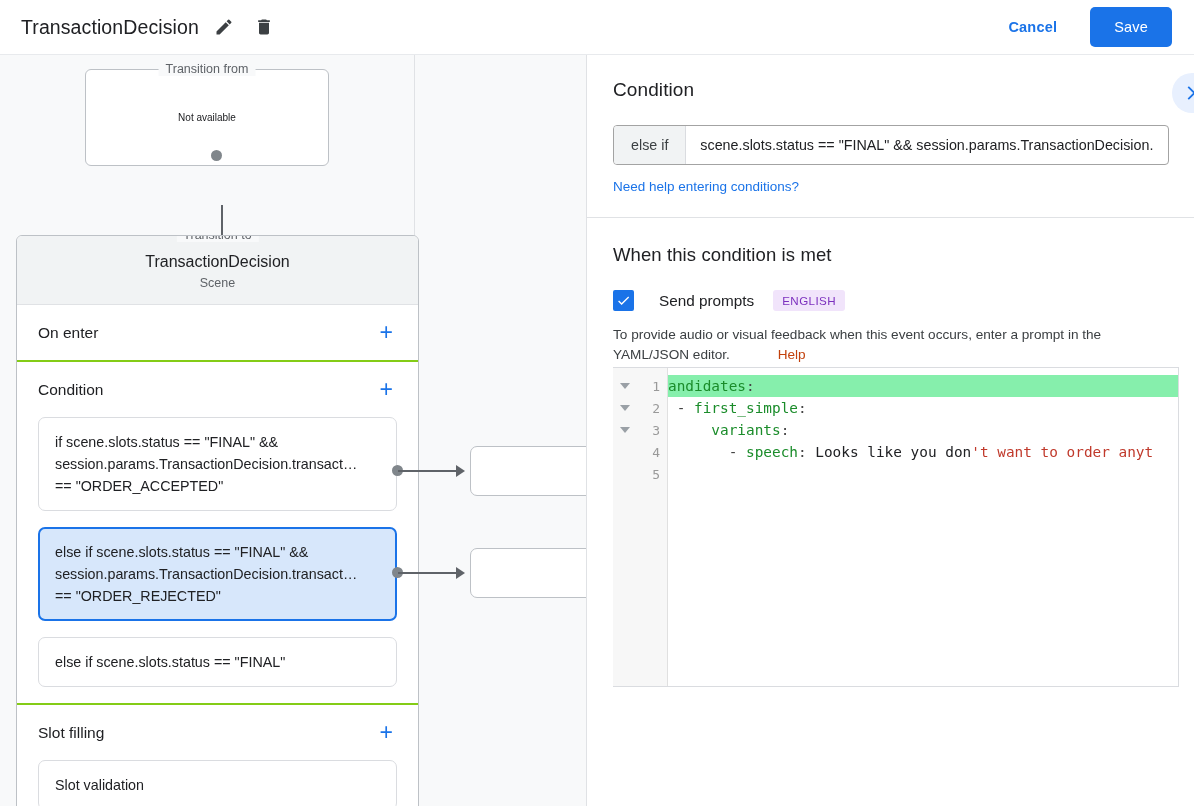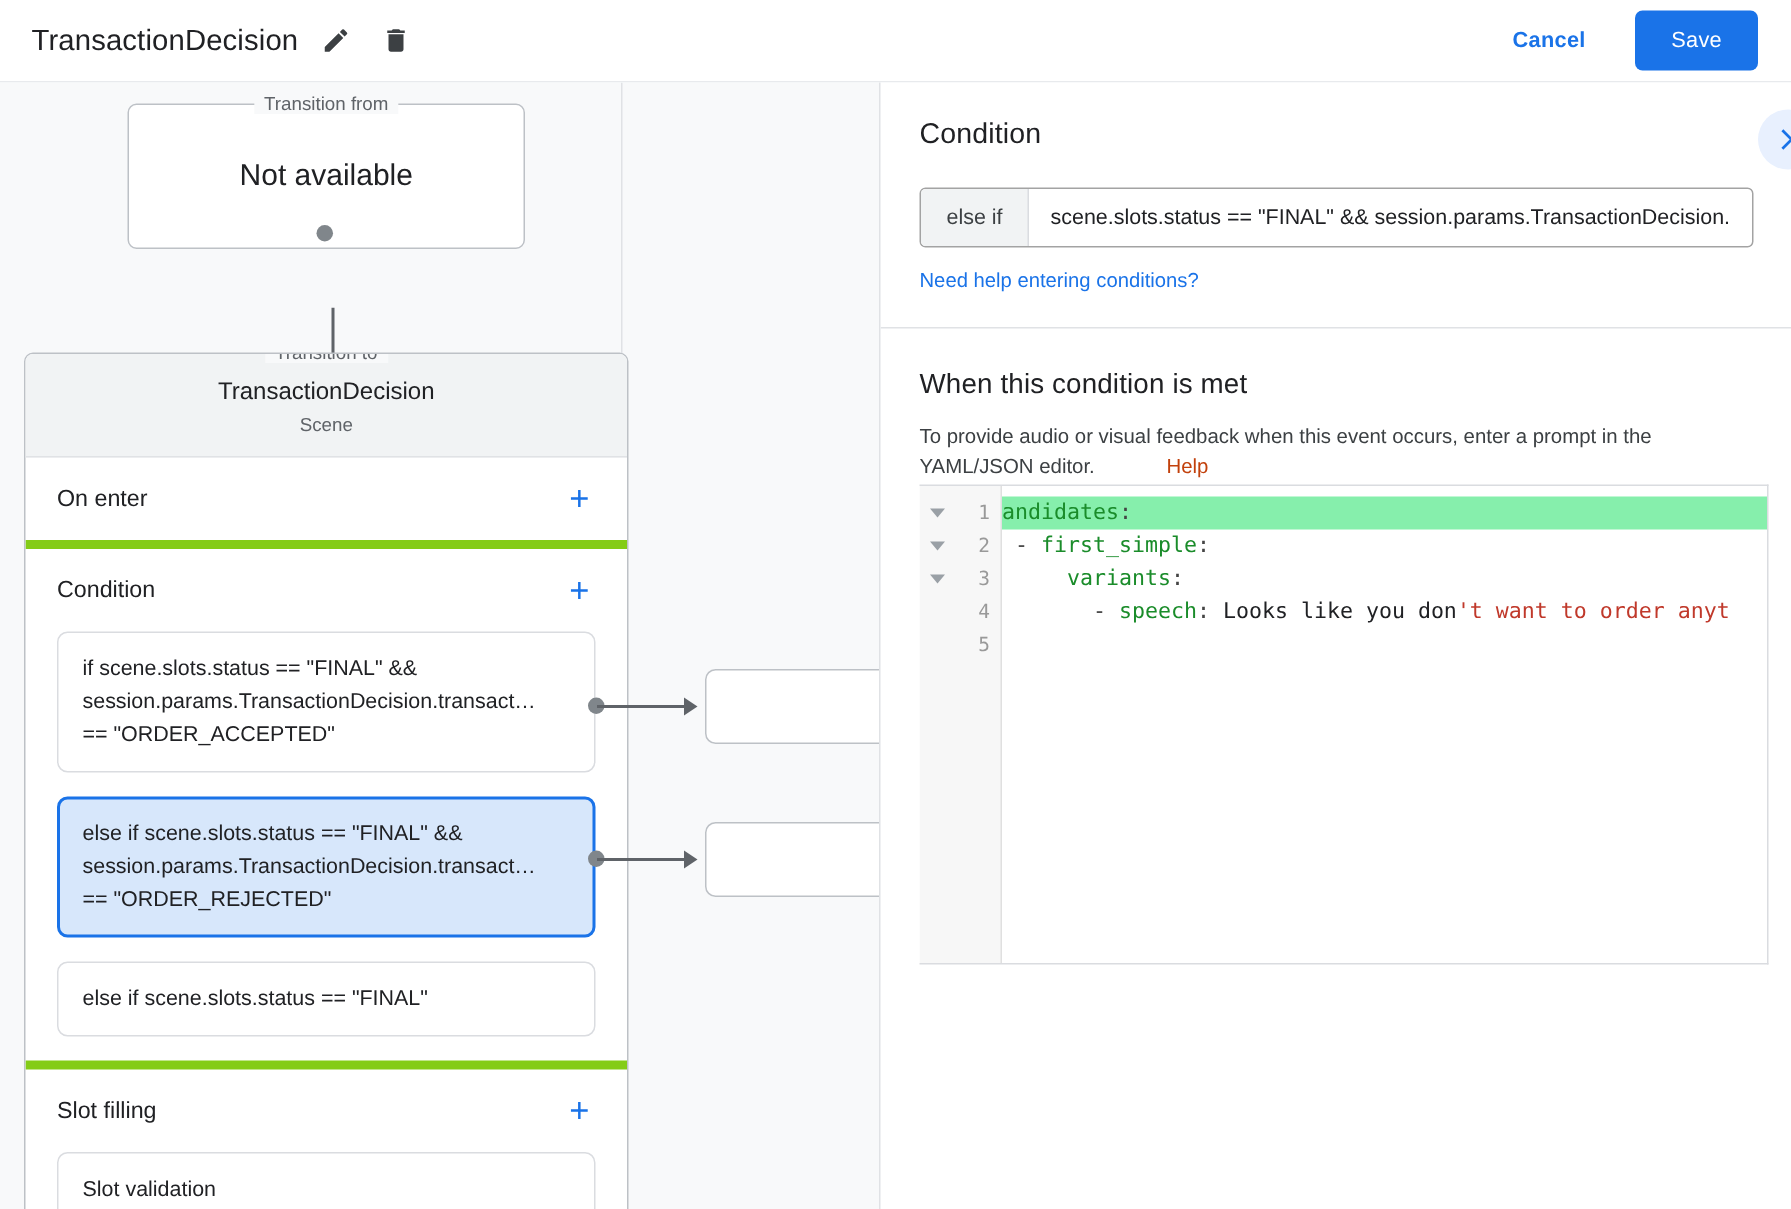--- a/index.html
+++ b/index.html
@@ -66,24 +66,24 @@
     position: absolute; top: -8px; left: 50%; transform: translateX(-50%);
     background: #f8f9fa;
     padding: 0 7px;
     font-size: 12.5px;
     color: #5f6368;
     white-space: nowrap;
   }
 
   
   #transition-from {
-    left: 85px; top: 14px; width: 265px; height: 97px;
+    left: 85px; top: 14px; width: 244px; height: 97px;
     display: flex; align-items: center; justify-content: center;
   }
-  #transition-from .body { font-size: 20px; color: #202124; }
+  #transition-from .body { font-size: 10px; color: #202124; }
 
   
   .conn-vert { position: absolute; left: 216px; top: 150px; }
   .conn-dot {
     position: absolute; width: 11px; height: 11px; border-radius: 50%;
     background: #80868b;
   }
 
   
   #scene-card {
@@ -96,21 +96,21 @@
     background: #f8f9fa; padding: 0 7px; font-size: 12.5px; color: #5f6368;
     white-space: nowrap;
   }
   .scene-head {
     background: #f1f3f4; padding: 17px 0 14px;
     text-align: center; border-bottom: 1px solid #e0e2e5;
   }
   .scene-head .scene-name { font-size: 16px; color: #202124; }
   .scene-head .scene-sub { font-size: 12.5px; color: #5f6368; margin-top: 5px; }
 
-  .section { border-bottom: 6px solid #84cc16; padding: 0 21px 0 21px; }
+  .section { border-bottom: 2px solid #84cc16; padding: 0 21px 0 21px; }
   .section:last-child { border-bottom: none; }
   .section-head {
     display: flex; align-items: center; justify-content: space-between;
     height: 55px;
   }
   .section-title { font-size: 15.5px; color: #202124; }
   .plus-btn {
     color: #1a73e8; font-size: 23px; line-height: 1; cursor: pointer;
     padding: 2px 4px; user-select: none;
   }
@@ -372,20 +372,29 @@
         <input class="cond-value" type="text" value="scene.slots.status == &quot;FINAL&quot; &amp;&amp; session.params.TransactionDecision." style="">
       </div>
 
       <a class="help-link">Need help entering conditions?</a>
     </div>
 
     <div class="panel-sec-2">
       <div class="panel-h2">When this condition is met</div>
 
 
+      <div class="check-row">
+        <div class="cbox checked">
+          <svg width="15" height="15" viewBox="0 0 24 24" aria-hidden="true">
+            <path fill="#ffffff" d="M9 16.17 4.83 12l-1.42 1.41L9 19 21 7l-1.41-1.41z"></path>
+          </svg>
+        </div>
+        <span class="check-label">Send prompts</span>
+        <span class="lang-badge">ENGLISH</span>
+      </div>
 
       <div class="hint">
         <span>To provide audio or visual feedback when this event occurs, enter a prompt in the YAML/JSON editor. </span><a>Help</a>
       </div>
 
 
       <div class="editor">
         <div class="gutter">
           <div class="gutter-row">
             <span class="fold"></span>

